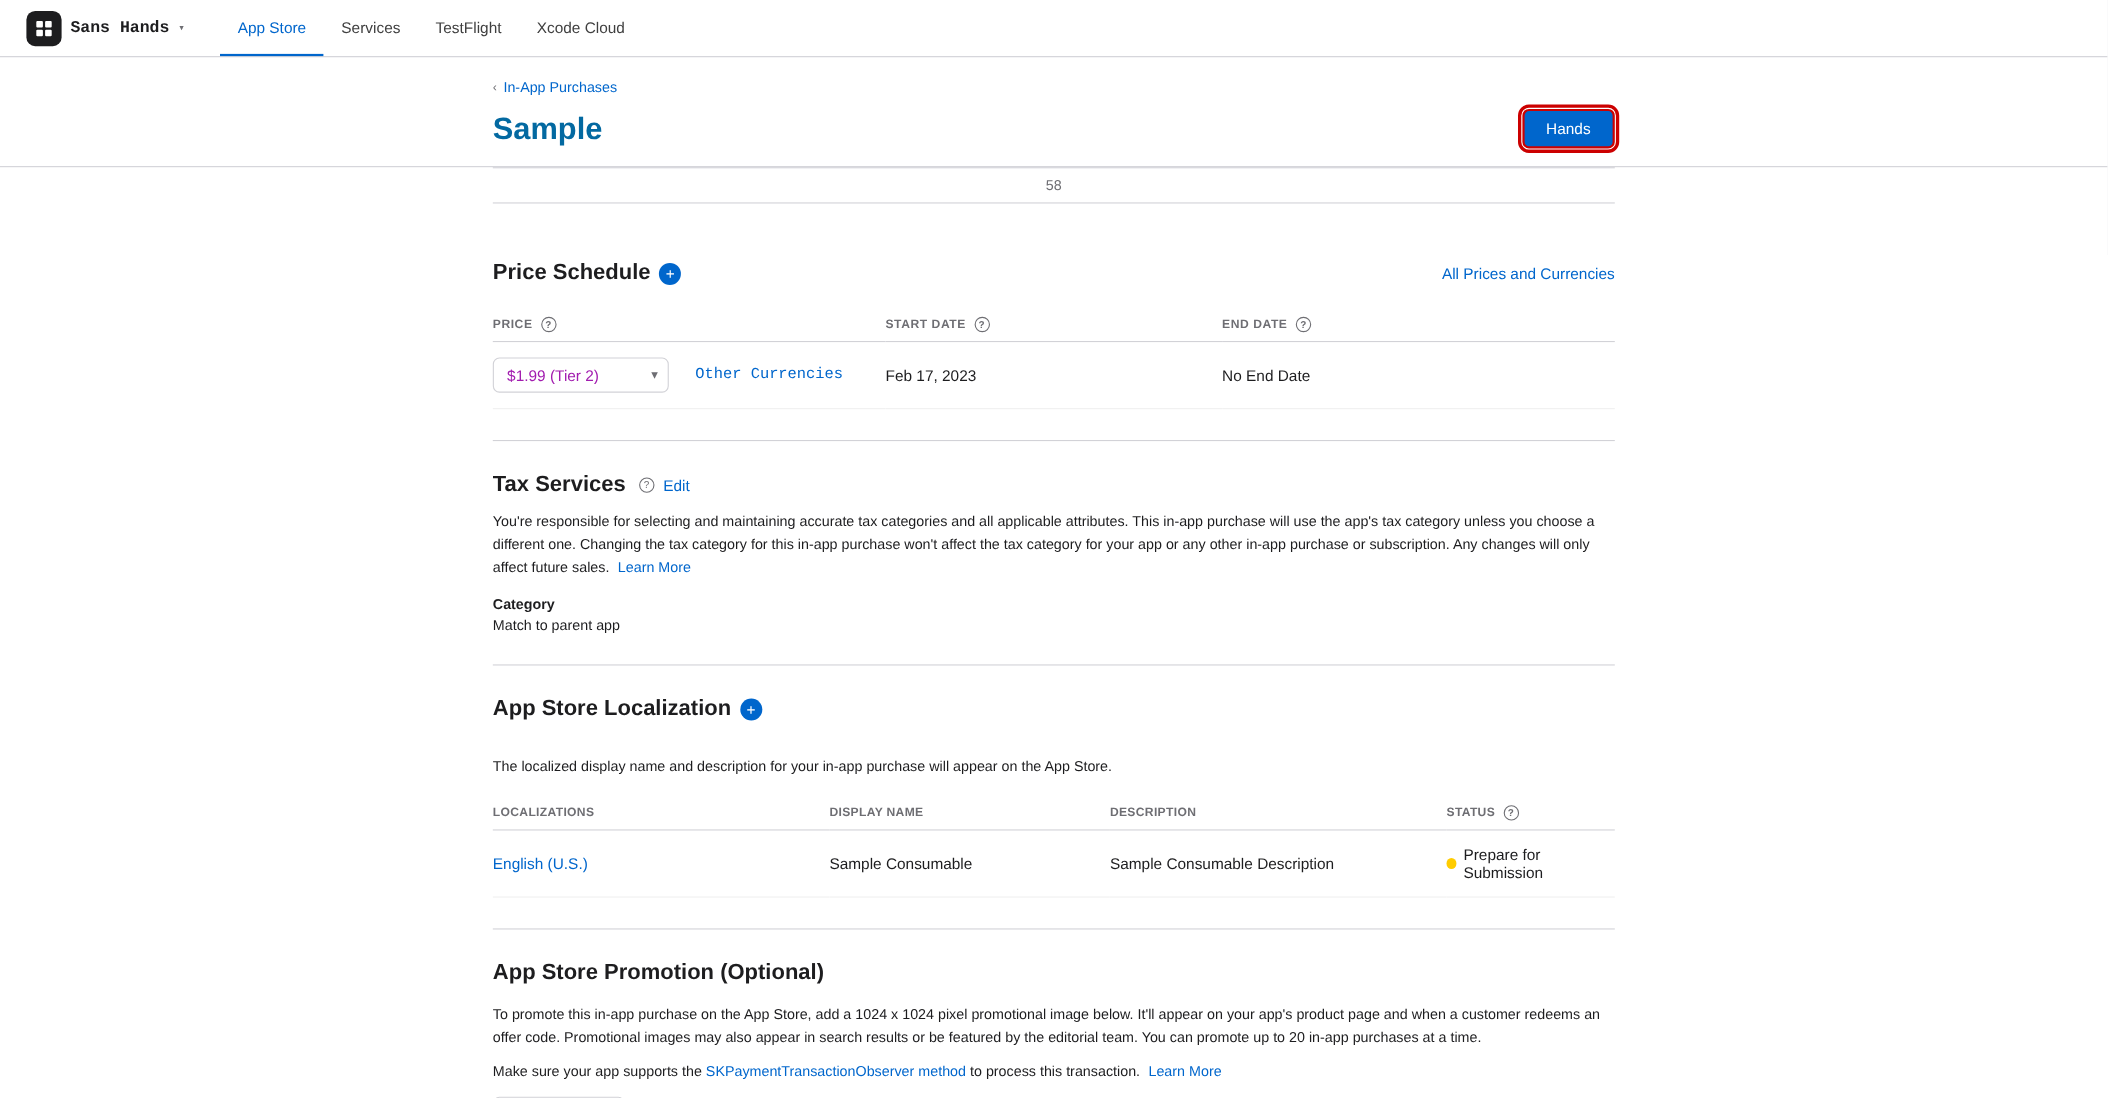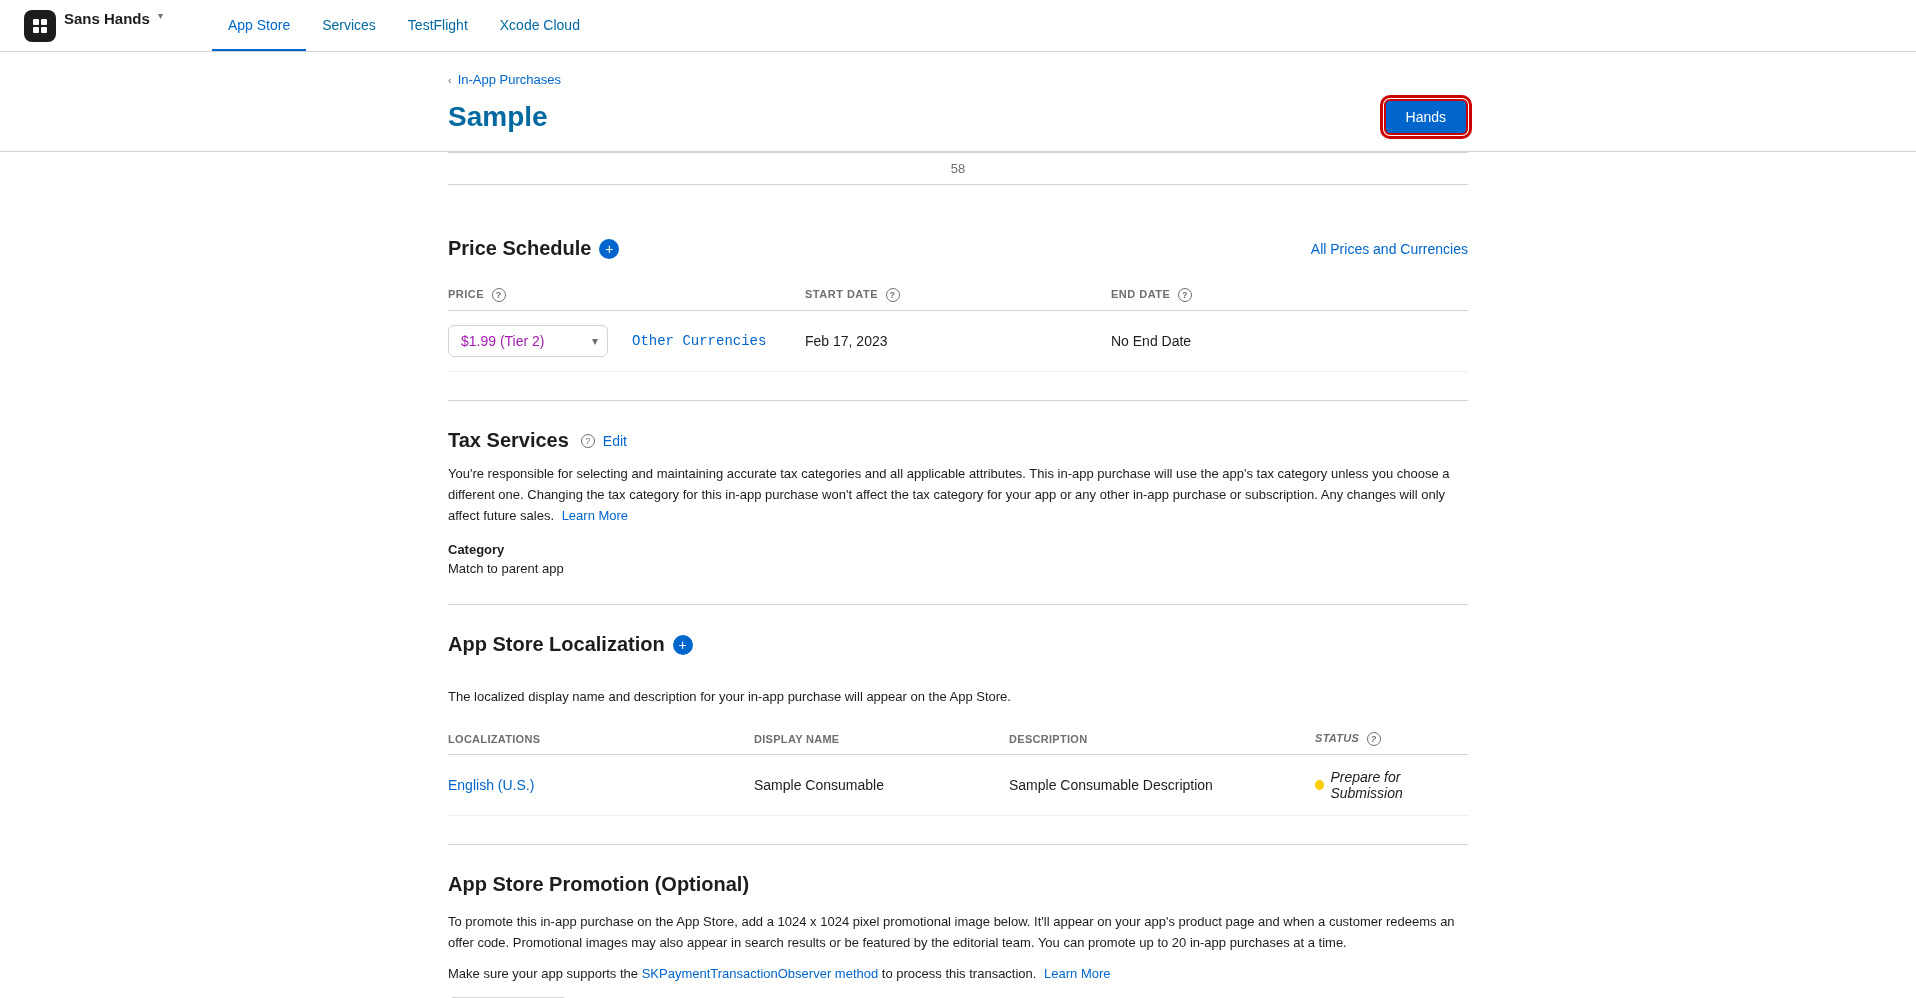--- a/index.html
+++ b/index.html
@@ -12,24 +12,25 @@
       display: flex;
       align-items: center;
       padding: 0 24px;
       height: 52px;
       position: sticky;
       top: 0;
       z-index: 100;
     }
     .nav-brand {
       display: flex;
-      align-items: flex-start;
+      align-items: center;
       gap: 8px;
-      margin-right: 49px;
-      cursor: pointer;
+      margin-right: 32px;
+      cursor: pointer;
+      font-family: Liberation Mono, monospace;
     }
     .nav-brand-logo {
       width: 32px;
       height: 32px;
       background: #1d1d1f;
       border-radius: 8px;
       display: flex;
       align-items: center;
       justify-content: center;
     }
@@ -48,21 +49,21 @@
       align-items: center;
       gap: 0;
       height: 100%;
     }
     .nav-link {
       padding: 0 16px;
       height: 100%;
       display: flex;
       align-items: center;
       font-size: 14px;
-      color: #0369a1;
+      color: #404040;
       text-decoration: none;
       border-bottom: 2px solid transparent;
       cursor: pointer;
     }
     .nav-link.active {
       color: #0066cc;
       border-bottom: 2px solid #0066cc;
     }
 
     
@@ -262,21 +263,21 @@
     .category-value {
       font-size: 13px;
       color: #1d1d1f;
     }
 
     
     .loc-table th { letter-spacing: 0.3px; }
     .loc-table .col-loc { width: 30%; }
     .loc-table .col-display { width: 25%; }
     .loc-table .col-desc { width: 30%; }
-    .loc-table .col-status { width: 15%; font-style: italic; }
+    .loc-table .col-status { width: 15%; }
 
     .status-dot {
       width: 10px;
       height: 10px;
       border-radius: 50%;
       display: inline-block;
       margin-right: 6px;
     }
     .status-yellow { background: #ffcc00; }
     .status-cell {

